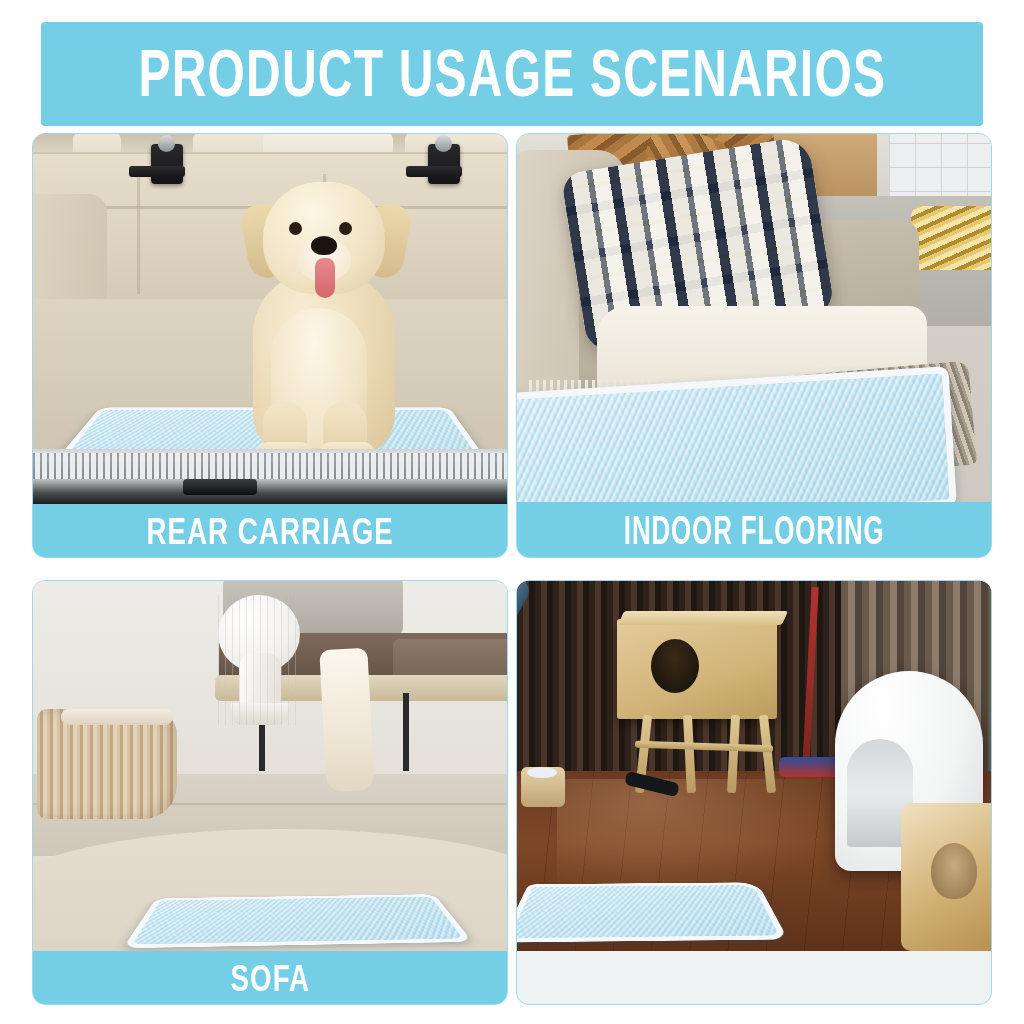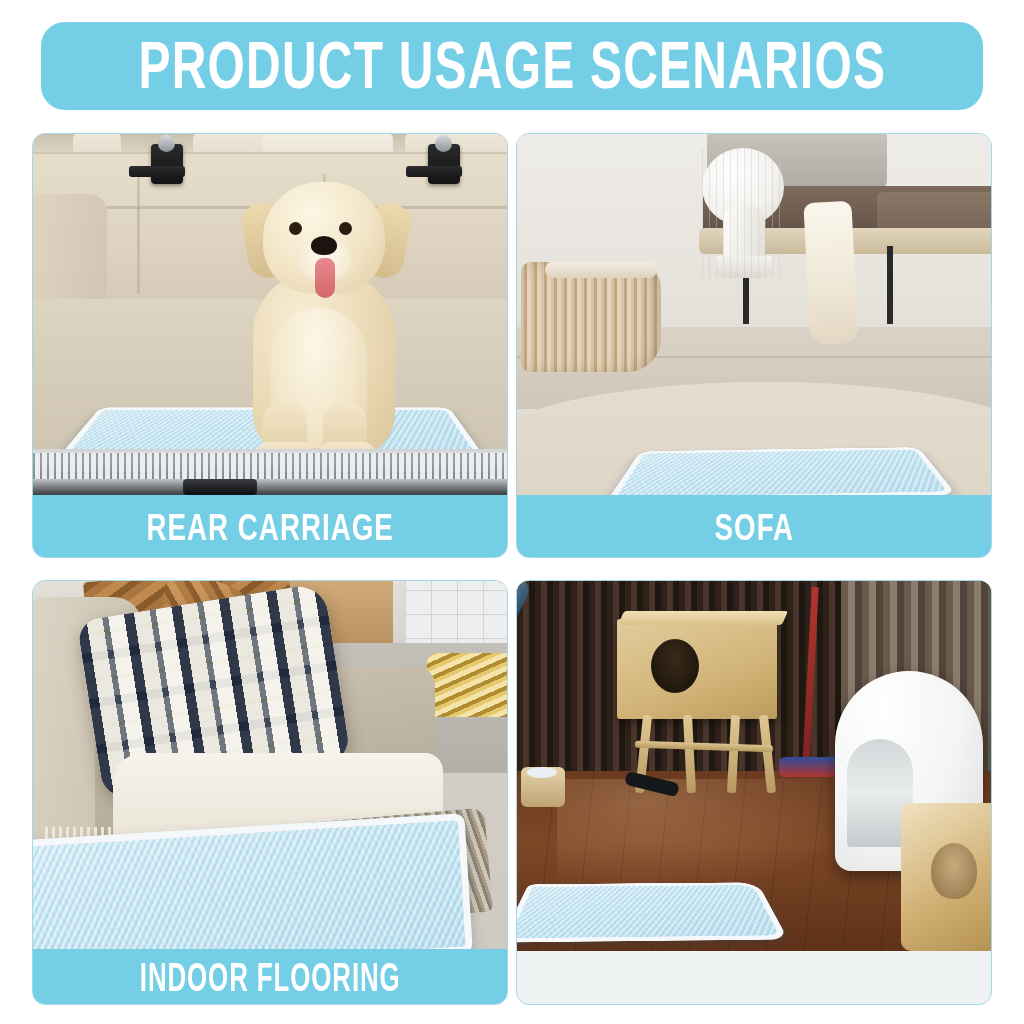--- a/index.html
+++ b/index.html
@@ -19,23 +19,23 @@
     height: 1024px;
     background: #ffffff;
   }
 
   
   .header-banner {
     position: absolute;
     left: 41px;
     top: 22px;
     width: 942px;
-    height: 88px;
+    height: 104px;
     background: #74cee5;
-    border-radius: 24px;
+    border-radius: 4px;
     display: flex;
     align-items: center;
     justify-content: center;
   }
   .header-title {
     color: #ffffff;
     font-family: "Liberation Sans Narrow", "Liberation Sans", sans-serif;
     font-weight: 700;
     font-size: 60px;
     letter-spacing: 1.5px;
@@ -72,21 +72,21 @@
     position: absolute;
     left: 0; top: 0; right: 0;
     height: 371px;
     overflow: hidden;
   }
   .card.bottom .photo { height: 370px; }
 
   .caption-bar {
     position: absolute;
     left: 0; right: 0; bottom: 0;
-    height: 62px;
+    height: 53px;
     background: #74cee5;
     display: flex;
     align-items: center;
     justify-content: center;
   }
   .card.bottom .caption-bar { height: 55px; }
 
   .caption-text {
     color: #ffffff;
     font-family: "Liberation Sans Narrow", "Liberation Sans", sans-serif;
@@ -621,50 +621,20 @@
         <div class="sill">
           <div class="sill-ribs"></div>
           <div class="sill-latch"></div>
         </div>
       </div>
       <div class="caption-bar">
         <div class="caption-text">REAR CARRIAGE</div>
       </div>
     </div>
 
-    <div class="card top">
-      <div class="photo p2">
-        <div class="wall"></div>
-        <div class="floor"></div>
-        <div class="floor-seam"></div>
-
-        <div class="sofa-back"></div>
-        <div class="sofa-seat"></div>
-        <div class="sofa-arm"></div>
-        <div class="sofa-frame"></div>
-        <div class="sofa-leg a"></div>
-        <div class="sofa-leg b"></div>
-        <div class="throw"></div>
-
-        <div class="lamp-top"></div>
-        <div class="lamp-body"></div>
-        <div class="lamp-base"></div>
-        <div class="lamp-ribs"></div>
-
-        <div class="basket"></div>
-        <div class="basket-lip"></div>
-
-        <div class="rug"></div>
-        <div class="mat mat2"></div>
-      </div>
-      <div class="caption-bar">
-        <div class="caption-text">SOFA</div>
-      </div>
-    </div>
-
     <div class="card bottom">
       <div class="photo p3">
         <div class="bg-wall"></div>
         <div class="bg-cabinet"></div>
         <div class="bg-tile"></div>
         <div class="bg-floor"></div>
         <div class="wood-frame"></div>
         <div class="wood-frame2"></div>
         <div class="fan"></div>
 
@@ -675,20 +645,50 @@
         <div class="fringe"></div>
         <div class="knit-throw"></div>
 
         <div class="mat mat3"></div>
       </div>
       <div class="caption-bar">
         <div class="caption-text">INDOOR FLOORING</div>
       </div>
     </div>
 
+    <div class="card top">
+      <div class="photo p2">
+        <div class="wall"></div>
+        <div class="floor"></div>
+        <div class="floor-seam"></div>
+
+        <div class="sofa-back"></div>
+        <div class="sofa-seat"></div>
+        <div class="sofa-arm"></div>
+        <div class="sofa-frame"></div>
+        <div class="sofa-leg a"></div>
+        <div class="sofa-leg b"></div>
+        <div class="throw"></div>
+
+        <div class="lamp-top"></div>
+        <div class="lamp-body"></div>
+        <div class="lamp-base"></div>
+        <div class="lamp-ribs"></div>
+
+        <div class="basket"></div>
+        <div class="basket-lip"></div>
+
+        <div class="rug"></div>
+        <div class="mat mat2"></div>
+      </div>
+      <div class="caption-bar">
+        <div class="caption-text">SOFA</div>
+      </div>
+    </div>
+
     <div class="card bottom">
       <div class="photo p4">
         <div class="curtain"></div>
         <div class="curtain-r"></div>
         <div class="wood-floor"></div>
         <div class="floor-gloss"></div>
 
         <div class="mop-pole"></div>
         <div class="mop-head"></div>
 

